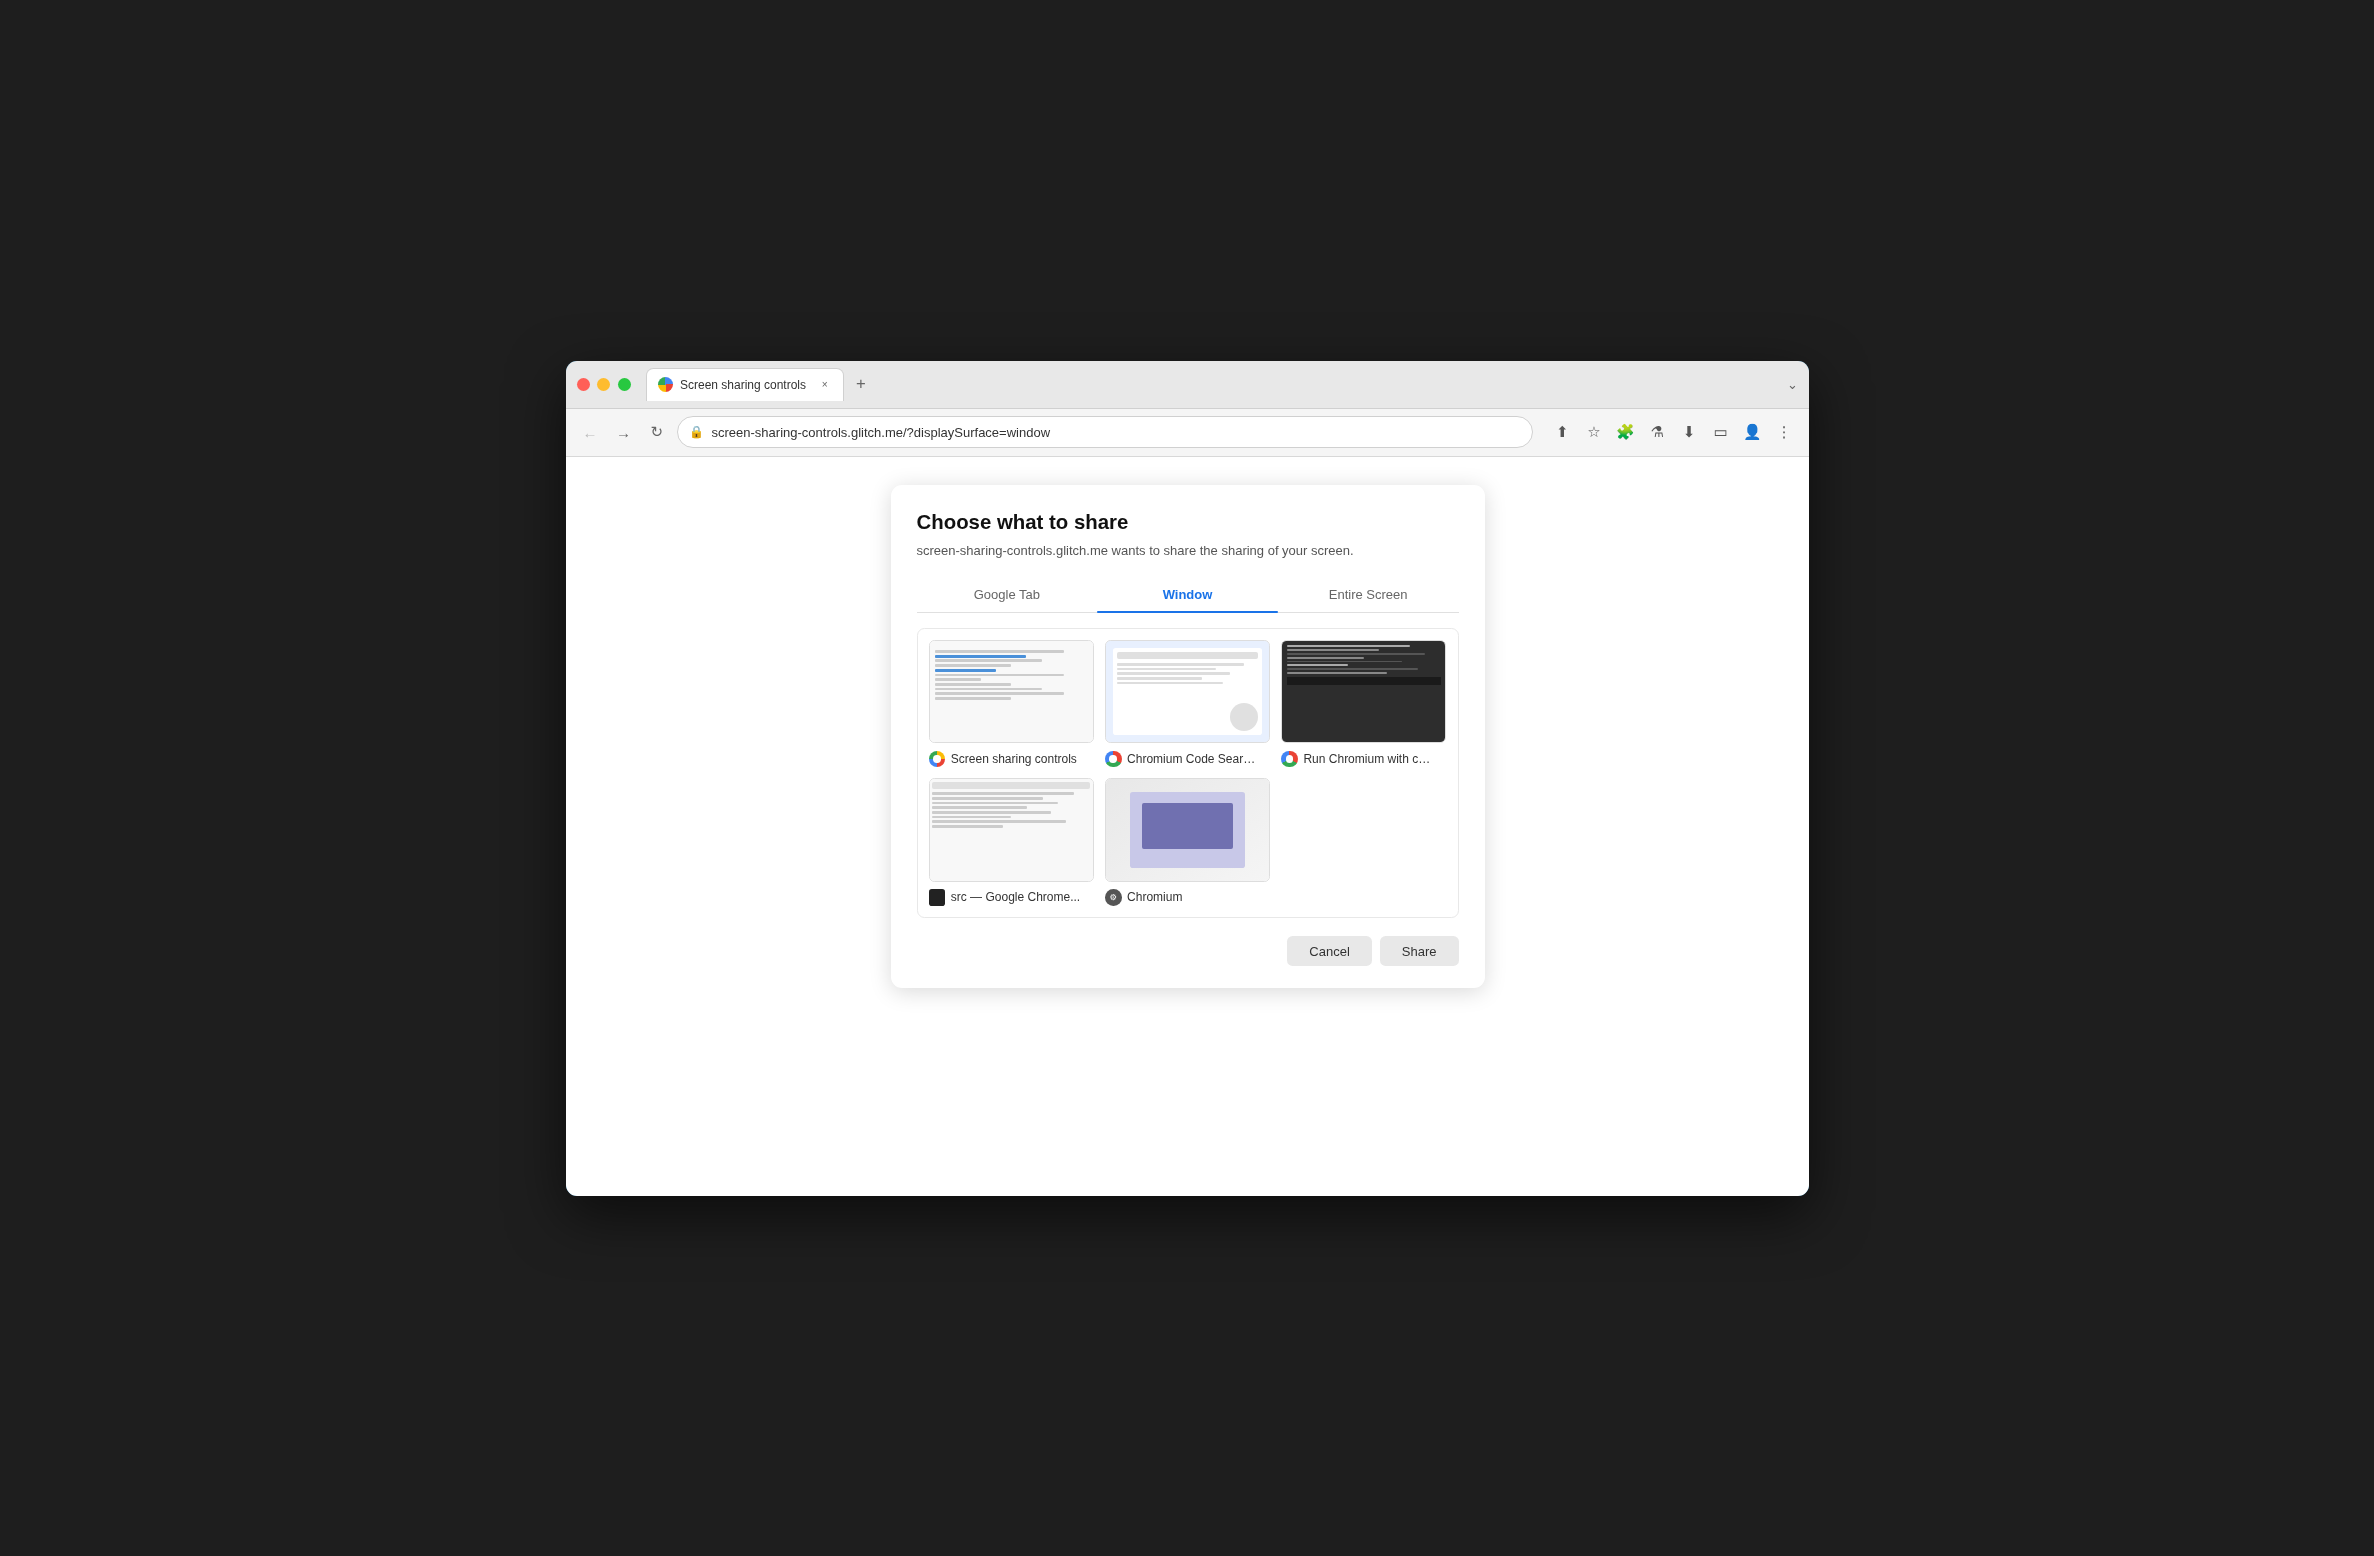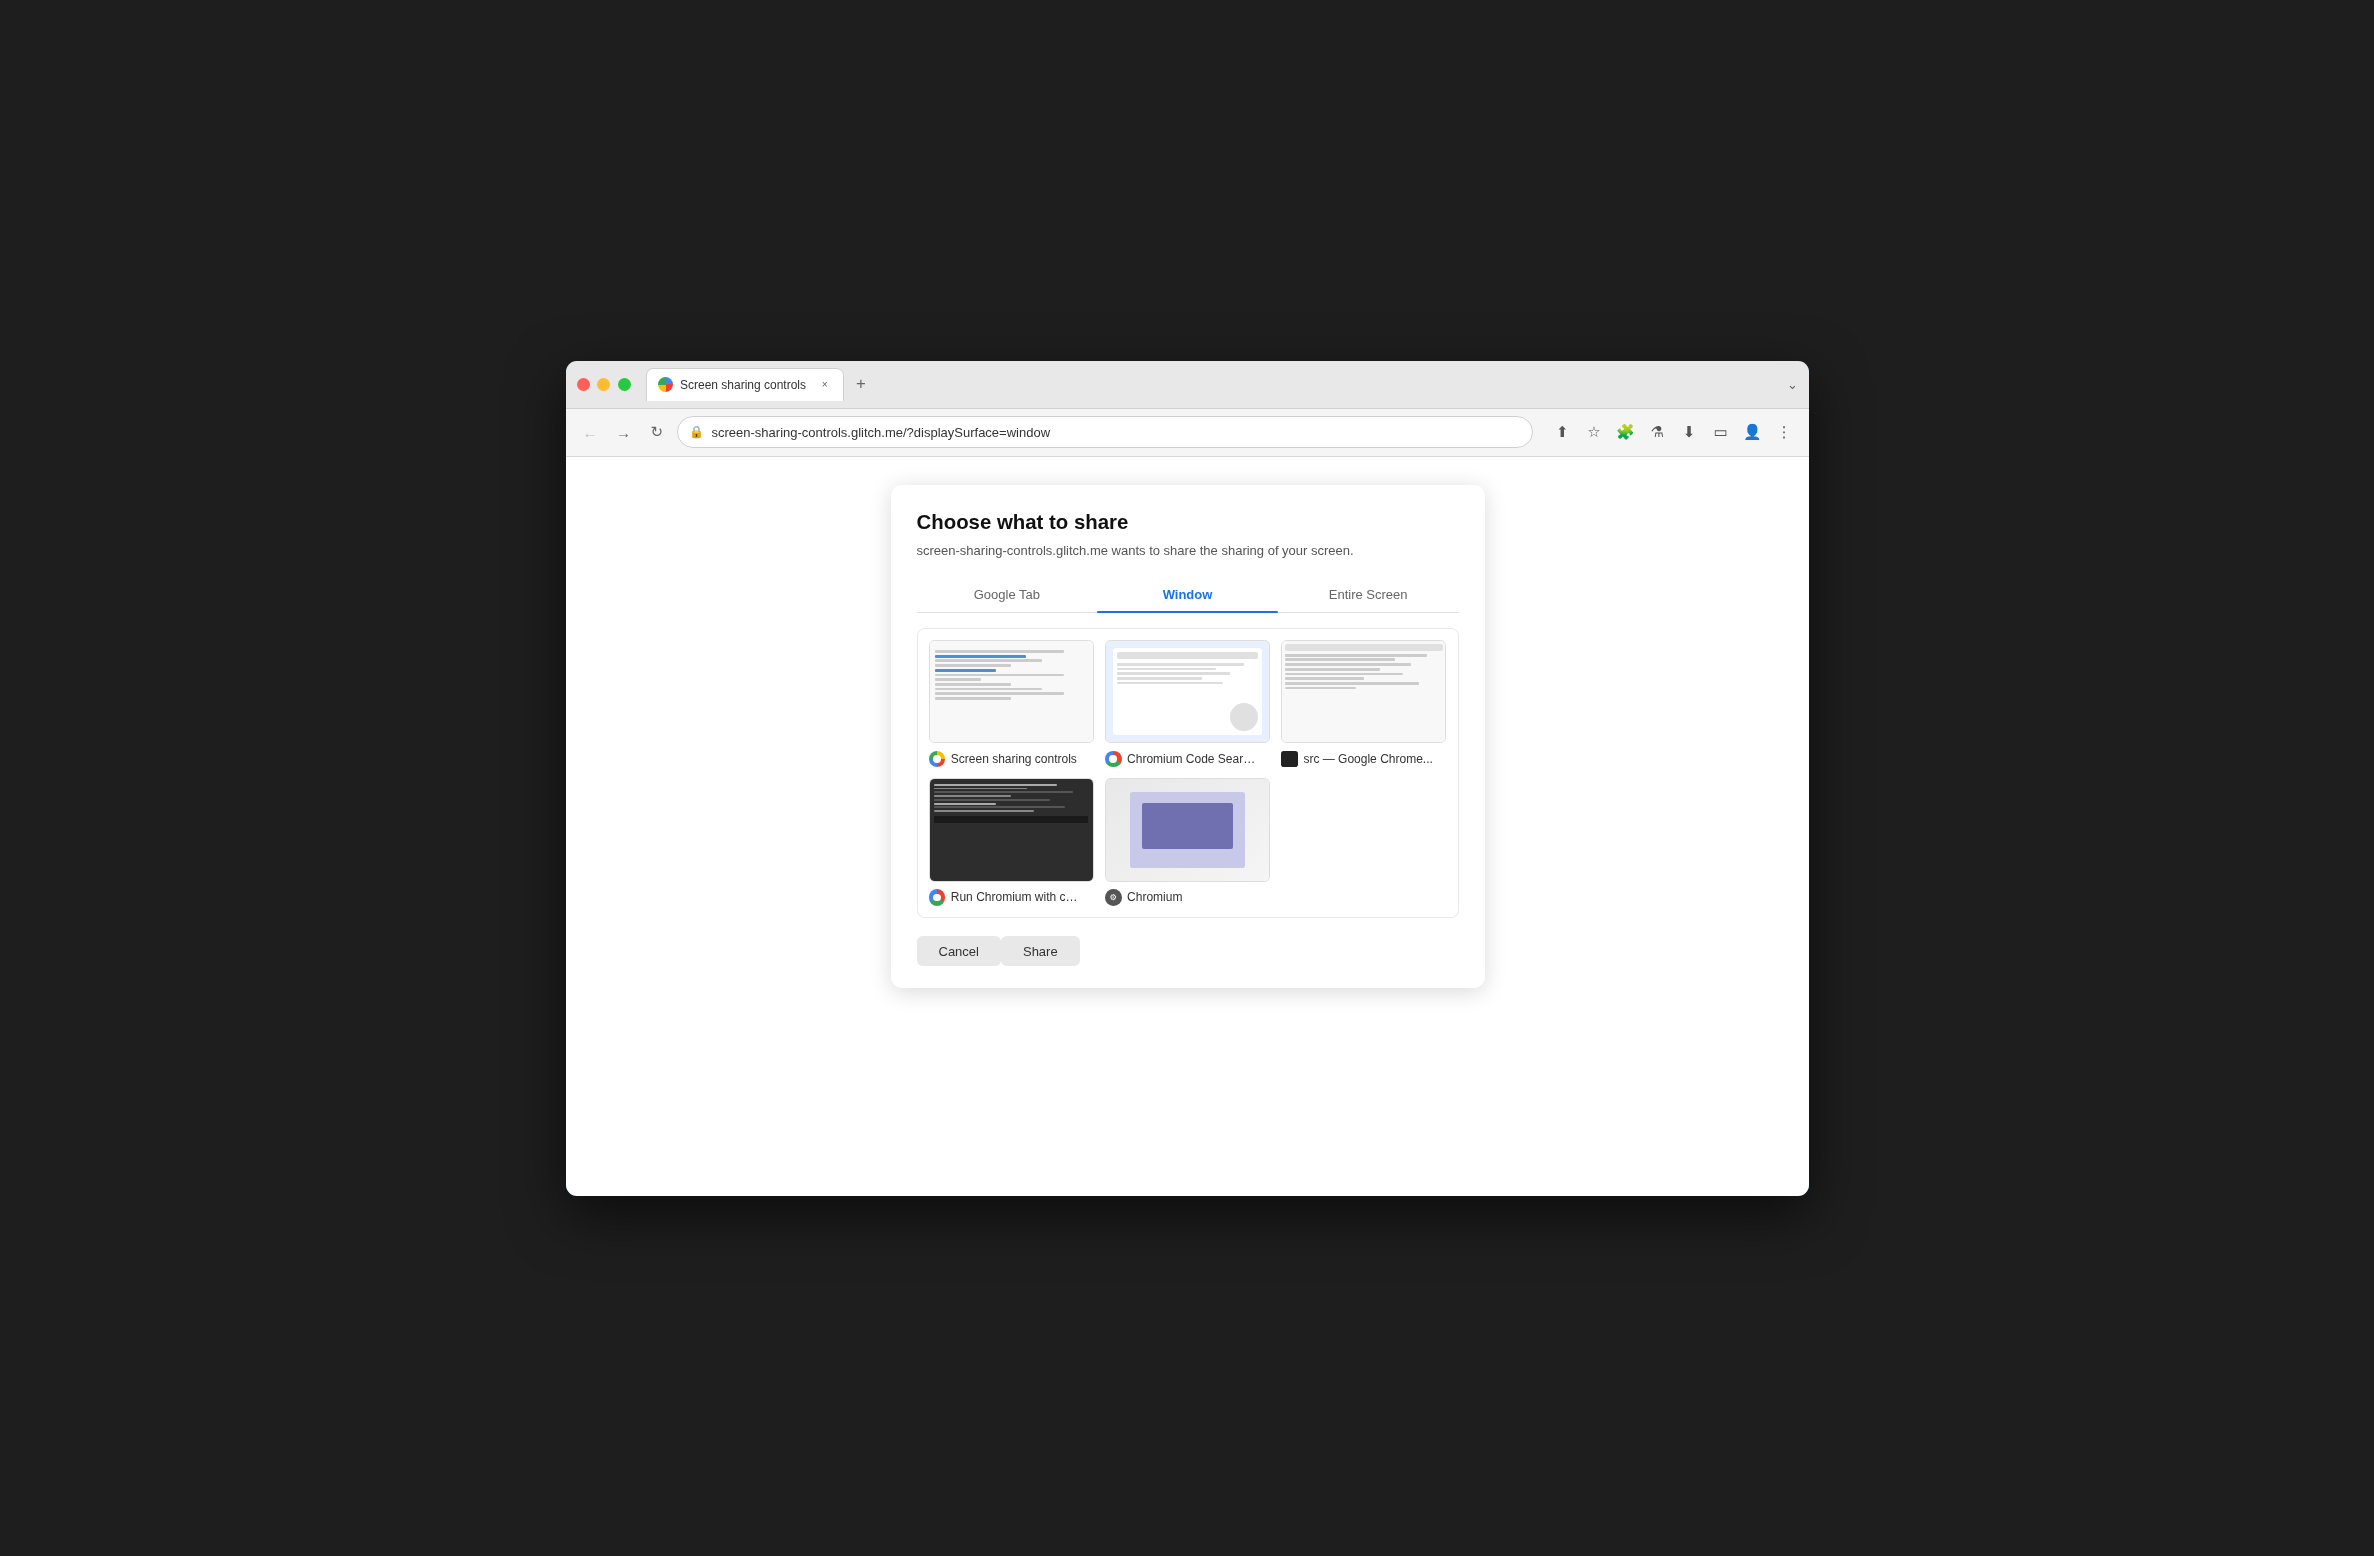--- a/index.html
+++ b/index.html
@@ -445,21 +445,22 @@
     .window-label-text {
       white-space: nowrap;
       overflow: hidden;
       text-overflow: ellipsis;
       max-width: 130px;
     }
 
     
     .dialog-actions {
       display: flex;
-      gap: 0;
+      justify-content: flex-end;
+      gap: 8px;
       margin-top: 3.7px;
     }
 
     .btn {
       padding: 7.4px 22px;
       border-radius: 5.6px;
       font-size: 13px;
       cursor: pointer;
       border: none;
       font-weight: 500;
@@ -577,62 +578,62 @@
           <div class="window-label">
             <div class="window-icon chrome-icon">
               <div class="chrome-icon-inner"></div>
             </div>
             <span class="window-label-text">Chromium Code Searc...</span>
           </div>
         </div>
 
         <div class="window-item">
           <div class="window-thumb">
+            <div class="thumb-3" style="height:100%; padding:4.6px;">
+              <div class="thumb-dark-line lighter" style="width:80%;"></div>
+              <div class="thumb-dark-line light" style="width:60%;"></div>
+              <div class="thumb-dark-line" style="width:90%;"></div>
+              <div class="thumb-dark-line light" style="width:50%;"></div>
+              <div class="thumb-dark-line" style="width:75%;"></div>
+              <div class="thumb-dark-line lighter" style="width:40%;"></div>
+              <div class="thumb-dark-line" style="width:85%;"></div>
+              <div class="thumb-dark-line light" style="width:65%;"></div>
+              <div style="height:7.4px; background:#1a1a1a; margin-top:3.7px;"></div>
+            </div>
+          </div>
+          <div class="window-label">
+            <div class="window-icon chrome-icon">
+              <div class="chrome-icon-inner"></div>
+            </div>
+            <span class="window-label-text">Run Chromium with co...</span>
+          </div>
+        </div>
+
+        <div class="window-item">
+          <div class="window-thumb">
             <div class="thumb-4" style="height:100%;">
               <div style="height:7.4px; background:#e0e0e0; margin-bottom:2.8px; border-radius:1.9px;"></div>
               <div class="thumb-line" style="width:90%;"></div>
               <div class="thumb-line" style="width:70%;"></div>
               <div class="thumb-line" style="width:80%;"></div>
               <div class="thumb-line" style="width:60%;"></div>
               <div class="thumb-line" style="width:75%;"></div>
               <div class="thumb-line" style="width:50%;"></div>
               <div class="thumb-line" style="width:85%;"></div>
               <div class="thumb-line" style="width:45%;"></div>
             </div>
           </div>
           <div class="window-label">
             <div class="src-icon"></div>
             <span class="window-label-text">src — Google Chrome...</span>
           </div>
         </div>
 
         <div class="window-item">
           <div class="window-thumb">
-            <div class="thumb-3" style="height:100%; padding:4.6px;">
-              <div class="thumb-dark-line lighter" style="width:80%;"></div>
-              <div class="thumb-dark-line light" style="width:60%;"></div>
-              <div class="thumb-dark-line" style="width:90%;"></div>
-              <div class="thumb-dark-line light" style="width:50%;"></div>
-              <div class="thumb-dark-line" style="width:75%;"></div>
-              <div class="thumb-dark-line lighter" style="width:40%;"></div>
-              <div class="thumb-dark-line" style="width:85%;"></div>
-              <div class="thumb-dark-line light" style="width:65%;"></div>
-              <div style="height:7.4px; background:#1a1a1a; margin-top:3.7px;"></div>
-            </div>
-          </div>
-          <div class="window-label">
-            <div class="window-icon chrome-icon">
-              <div class="chrome-icon-inner"></div>
-            </div>
-            <span class="window-label-text">Run Chromium with co...</span>
-          </div>
-        </div>
-
-        <div class="window-item">
-          <div class="window-thumb">
             <div class="thumb-5" style="height:100%;">
               <div class="thumb-5-inner">
                 <div class="thumb-5-screen"></div>
               </div>
             </div>
           </div>
           <div class="window-label">
             <div class="displays-icon">⚙</div>
             <span class="window-label-text">Chromium</span>
           </div>

